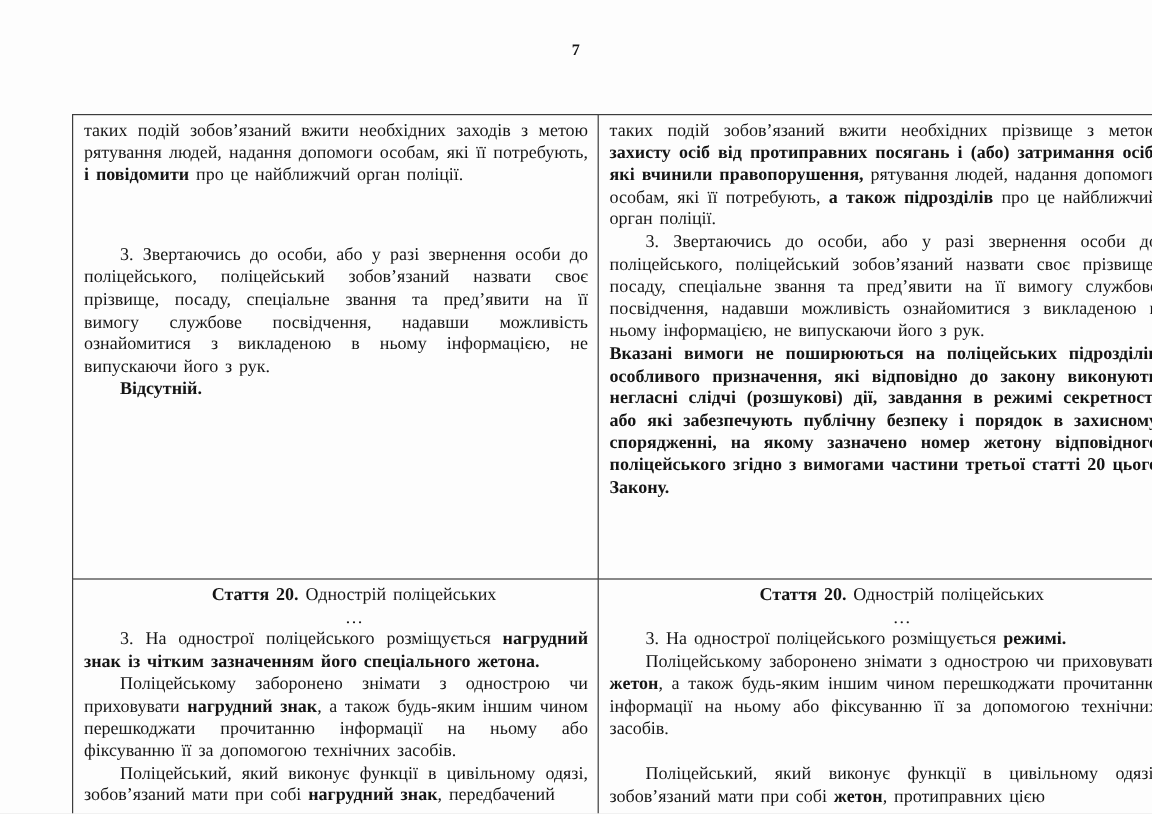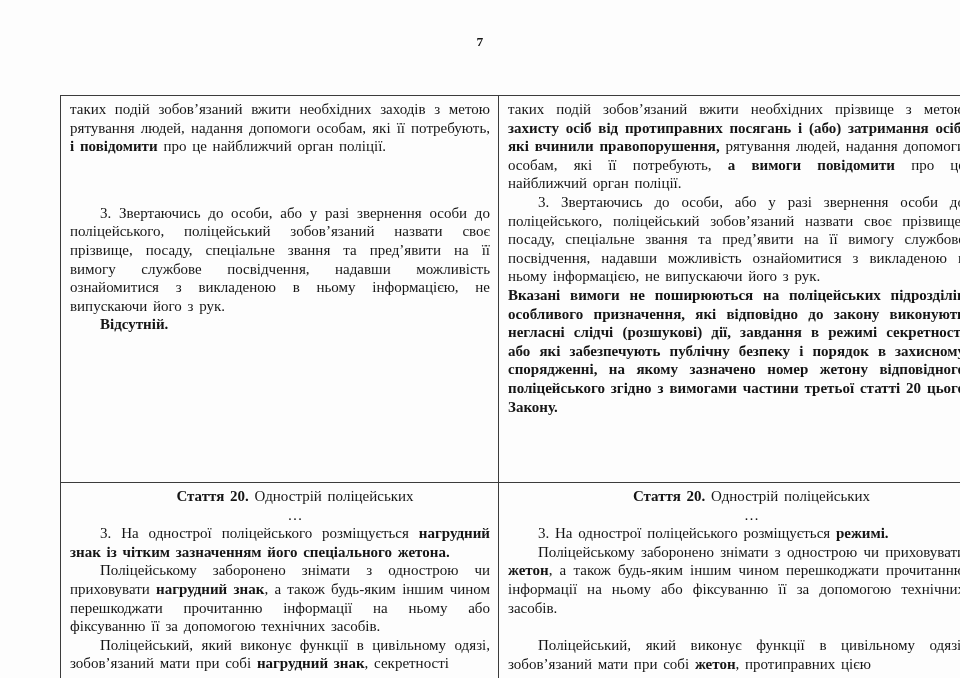--- a/index.html
+++ b/index.html
@@ -65,32 +65,32 @@
 
   <table class="compare-table">
     <tbody>
       <tr class="row-1">
         <td class="col-left">
             <div class="para"><span>таких подій зобов’язаний вжити необхідних заходів з метою рятування людей, надання допомоги особам, які її потребують, </span><span class="b">і повідомити</span><span> про це найближчий орган поліції.</span></div>
             <div class="para indent gap-xl"><span>3. Звертаючись до особи, або у разі звернення особи до поліцейського, поліцейський зобов’язаний назвати своє прізвище, посаду, спеціальне звання та пред’явити на її вимогу службове посвідчення, надавши можливість ознайомитися з викладеною в ньому інформацією, не випускаючи його з рук.</span></div>
             <div class="para indent"><span class="b">Відсутній.</span></div>
           </td>
         <td class="col-right">
-            <div class="para"><span>таких подій зобов’язаний вжити необхідних прізвище з метою </span><span class="b">захисту осіб від протиправних посягань і (або) затримання осіб, які вчинили правопорушення,</span><span> рятування людей, надання допомоги особам, які її потребують, </span><span class="b">а вимоги повідомити</span><span> про це найближчий орган поліції.</span></div>
+            <div class="para"><span>таких подій зобов’язаний вжити необхідних прізвище з метою </span><span class="b">захисту осіб від протиправних посягань і (або) затримання осіб, які вчинили правопорушення,</span><span> рятування людей, надання допомоги особам, які її потребують, </span><span class="b">а також підрозділів</span><span> про це найближчий орган поліції.</span></div>
             <div class="para indent"><span>3. Звертаючись до особи, або у разі звернення особи до поліцейського, поліцейський зобов’язаний назвати своє прізвище, посаду, спеціальне звання та пред’явити на її вимогу службове посвідчення, надавши можливість ознайомитися з викладеною в ньому інформацією, не випускаючи його з рук.</span></div>
             <div class="para"><span class="b">Вказані вимоги не поширюються на поліцейських підрозділів особливого призначення, які відповідно до закону виконують негласні слідчі (розшукові) дії, завдання в режимі секретності або які забезпечують публічну безпеку і порядок в захисному спорядженні, на якому зазначено номер жетону відповідного поліцейського згідно з вимогами частини третьої статті 20 цього Закону.</span></div>
           </td>
       </tr>
       <tr class="row-2">
         <td class="col-left">
             <div class="para indent heading"><span class="b">Стаття 20.</span><span> Однострій поліцейських</span></div>
             <div class="para indent heading"><span>…</span></div>
             <div class="para indent"><span>3. На однострої поліцейського розміщується </span><span class="b">нагрудний знак із чітким зазначенням його спеціального жетона.</span></div>
             <div class="para indent"><span>Поліцейському заборонено знімати з однострою чи приховувати </span><span class="b">нагрудний знак</span><span>, а також будь-яким іншим чином перешкоджати прочитанню інформації на ньому або фіксуванню її за допомогою технічних засобів.</span></div>
-            <div class="para indent"><span>Поліцейський, який виконує функції в цивільному одязі, зобов’язаний мати при собі </span><span class="b">нагрудний знак</span><span>, секретності</span></div>
+            <div class="para indent"><span>Поліцейський, який виконує функції в цивільному одязі, зобов’язаний мати при собі </span><span class="b">нагрудний знак</span><span>, передбачений</span></div>
           </td>
         <td class="col-right">
             <div class="para indent heading"><span class="b">Стаття 20.</span><span> Однострій поліцейських</span></div>
             <div class="para indent heading"><span>…</span></div>
             <div class="para indent"><span>3. На однострої поліцейського розміщується </span><span class="b">режимі.</span></div>
             <div class="para indent"><span>Поліцейському заборонено знімати з однострою чи приховувати </span><span class="b">жетон</span><span>, а також будь-яким іншим чином перешкоджати прочитанню інформації на ньому або фіксуванню її за допомогою технічних засобів.</span></div>
             <div class="para indent gap"><span>Поліцейський, який виконує функції в цивільному одязі, зобов’язаний мати при собі </span><span class="b">жетон</span><span>, протиправних цією</span></div>
           </td>
       </tr>
     </tbody>

